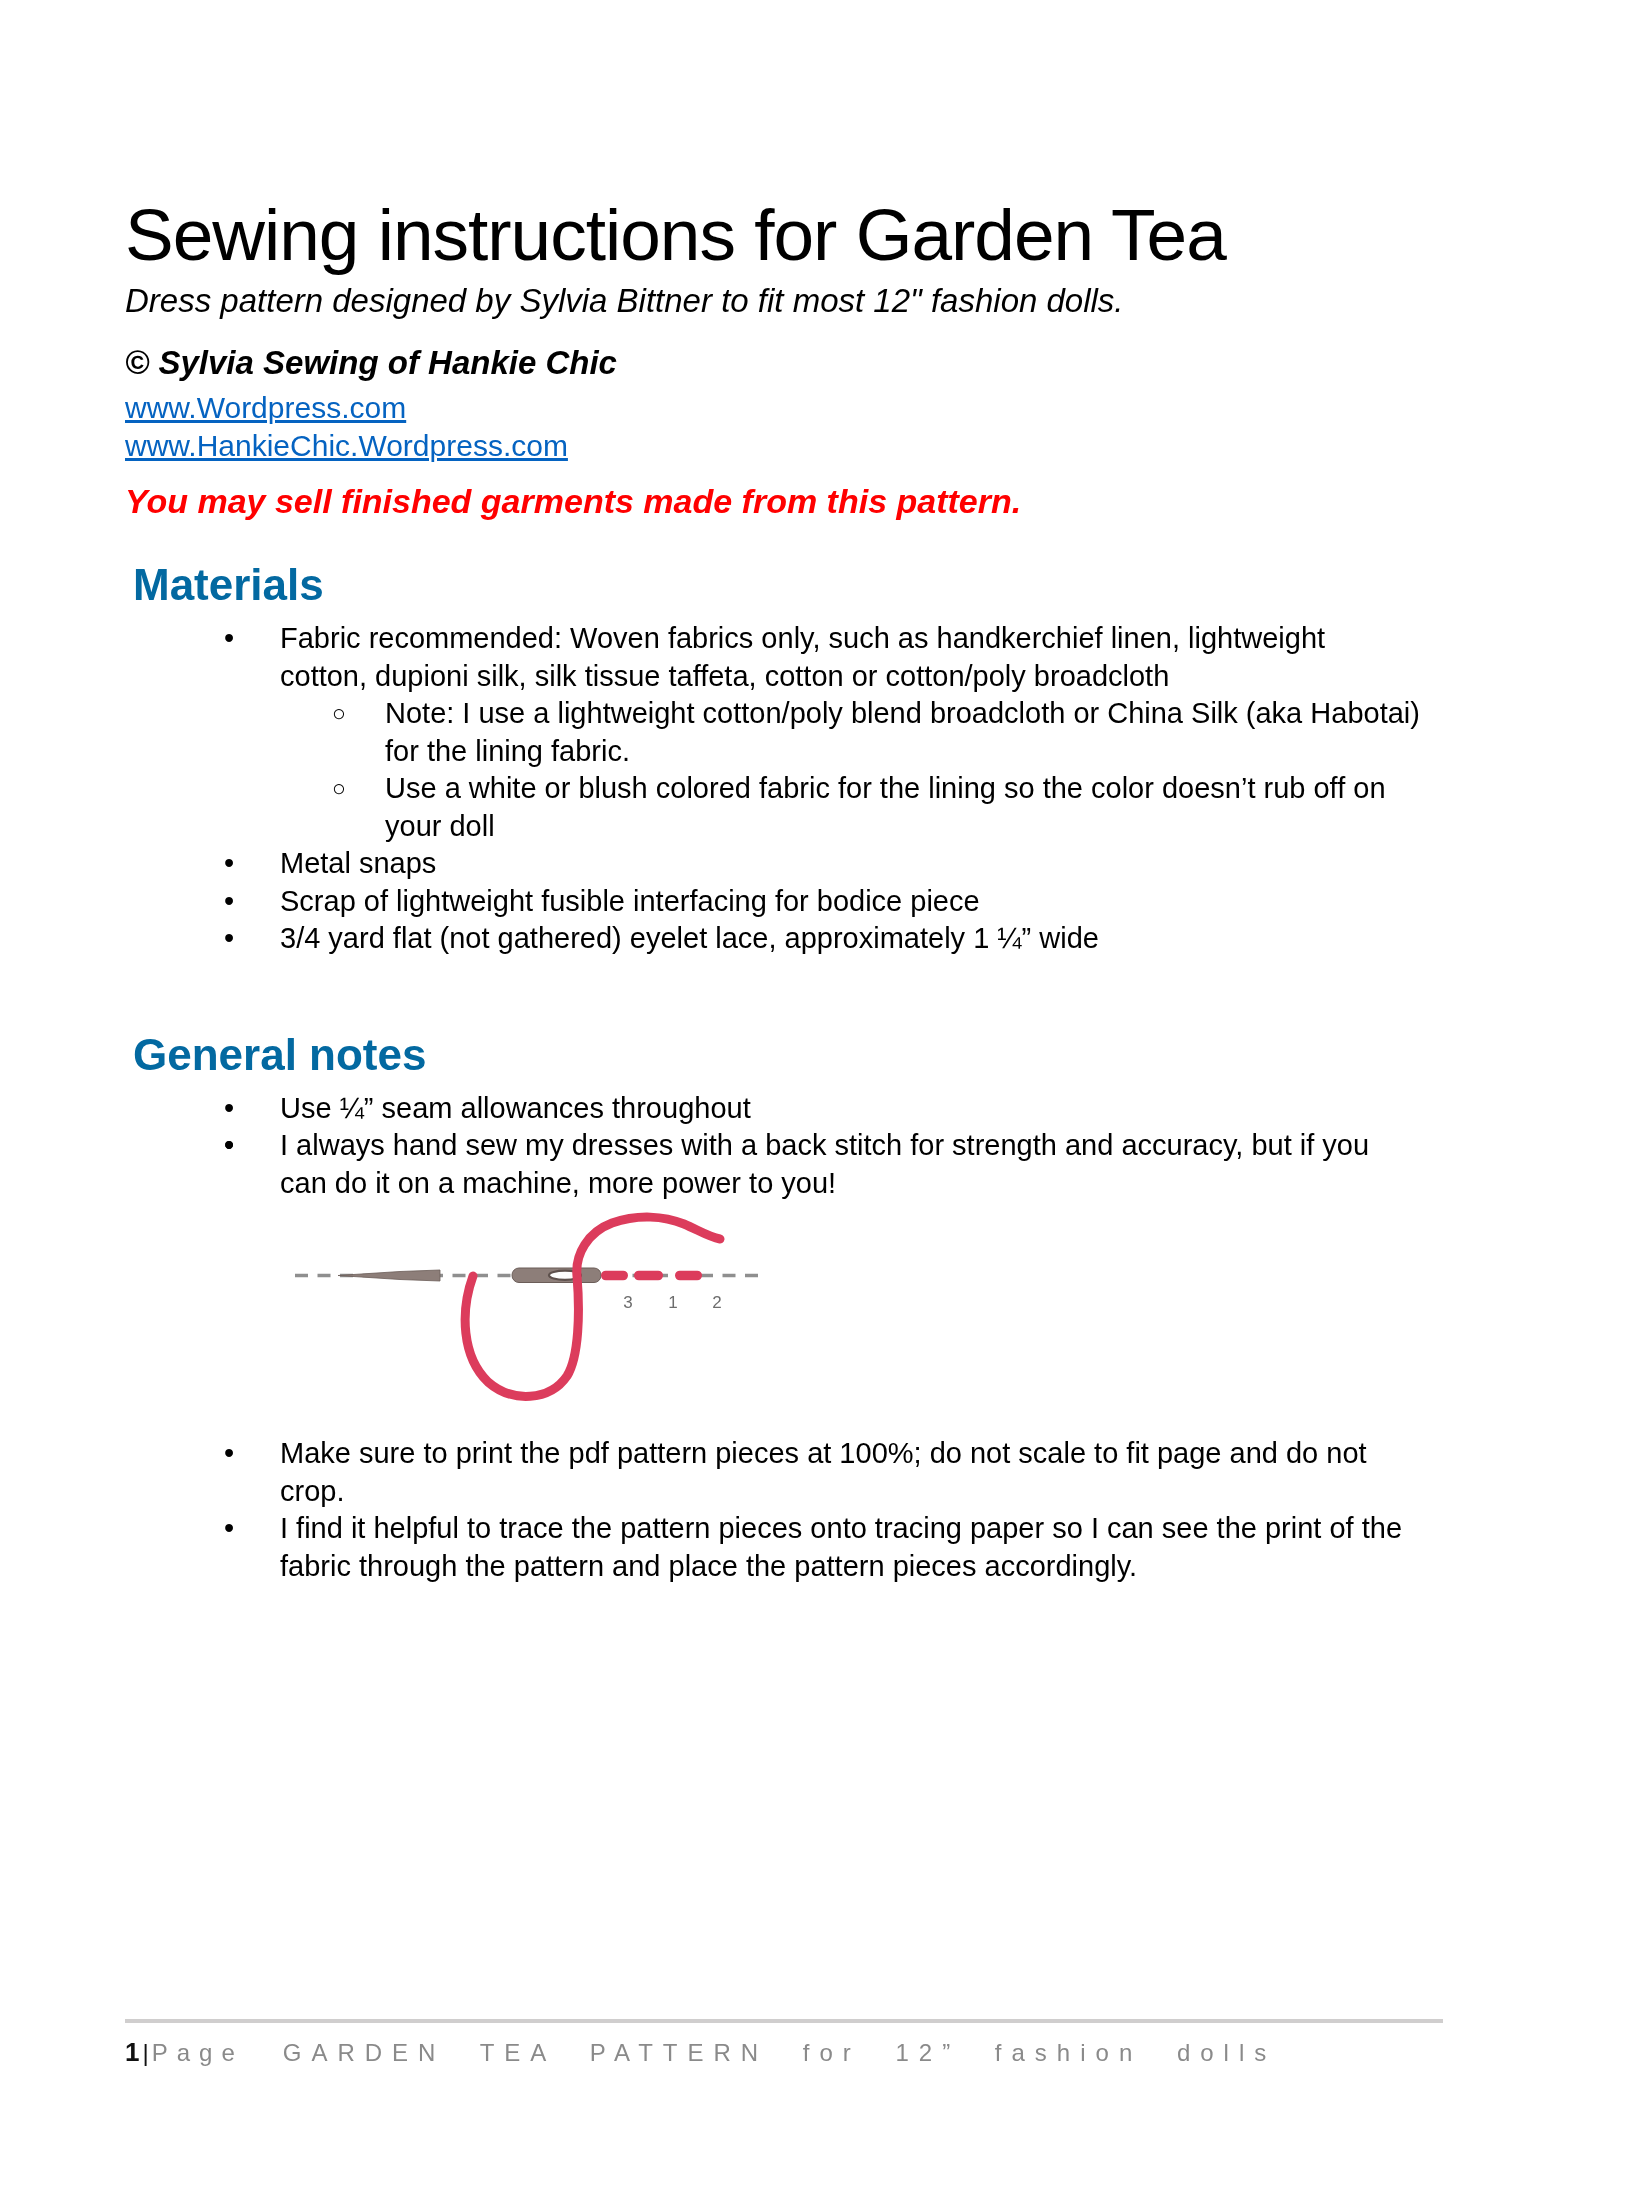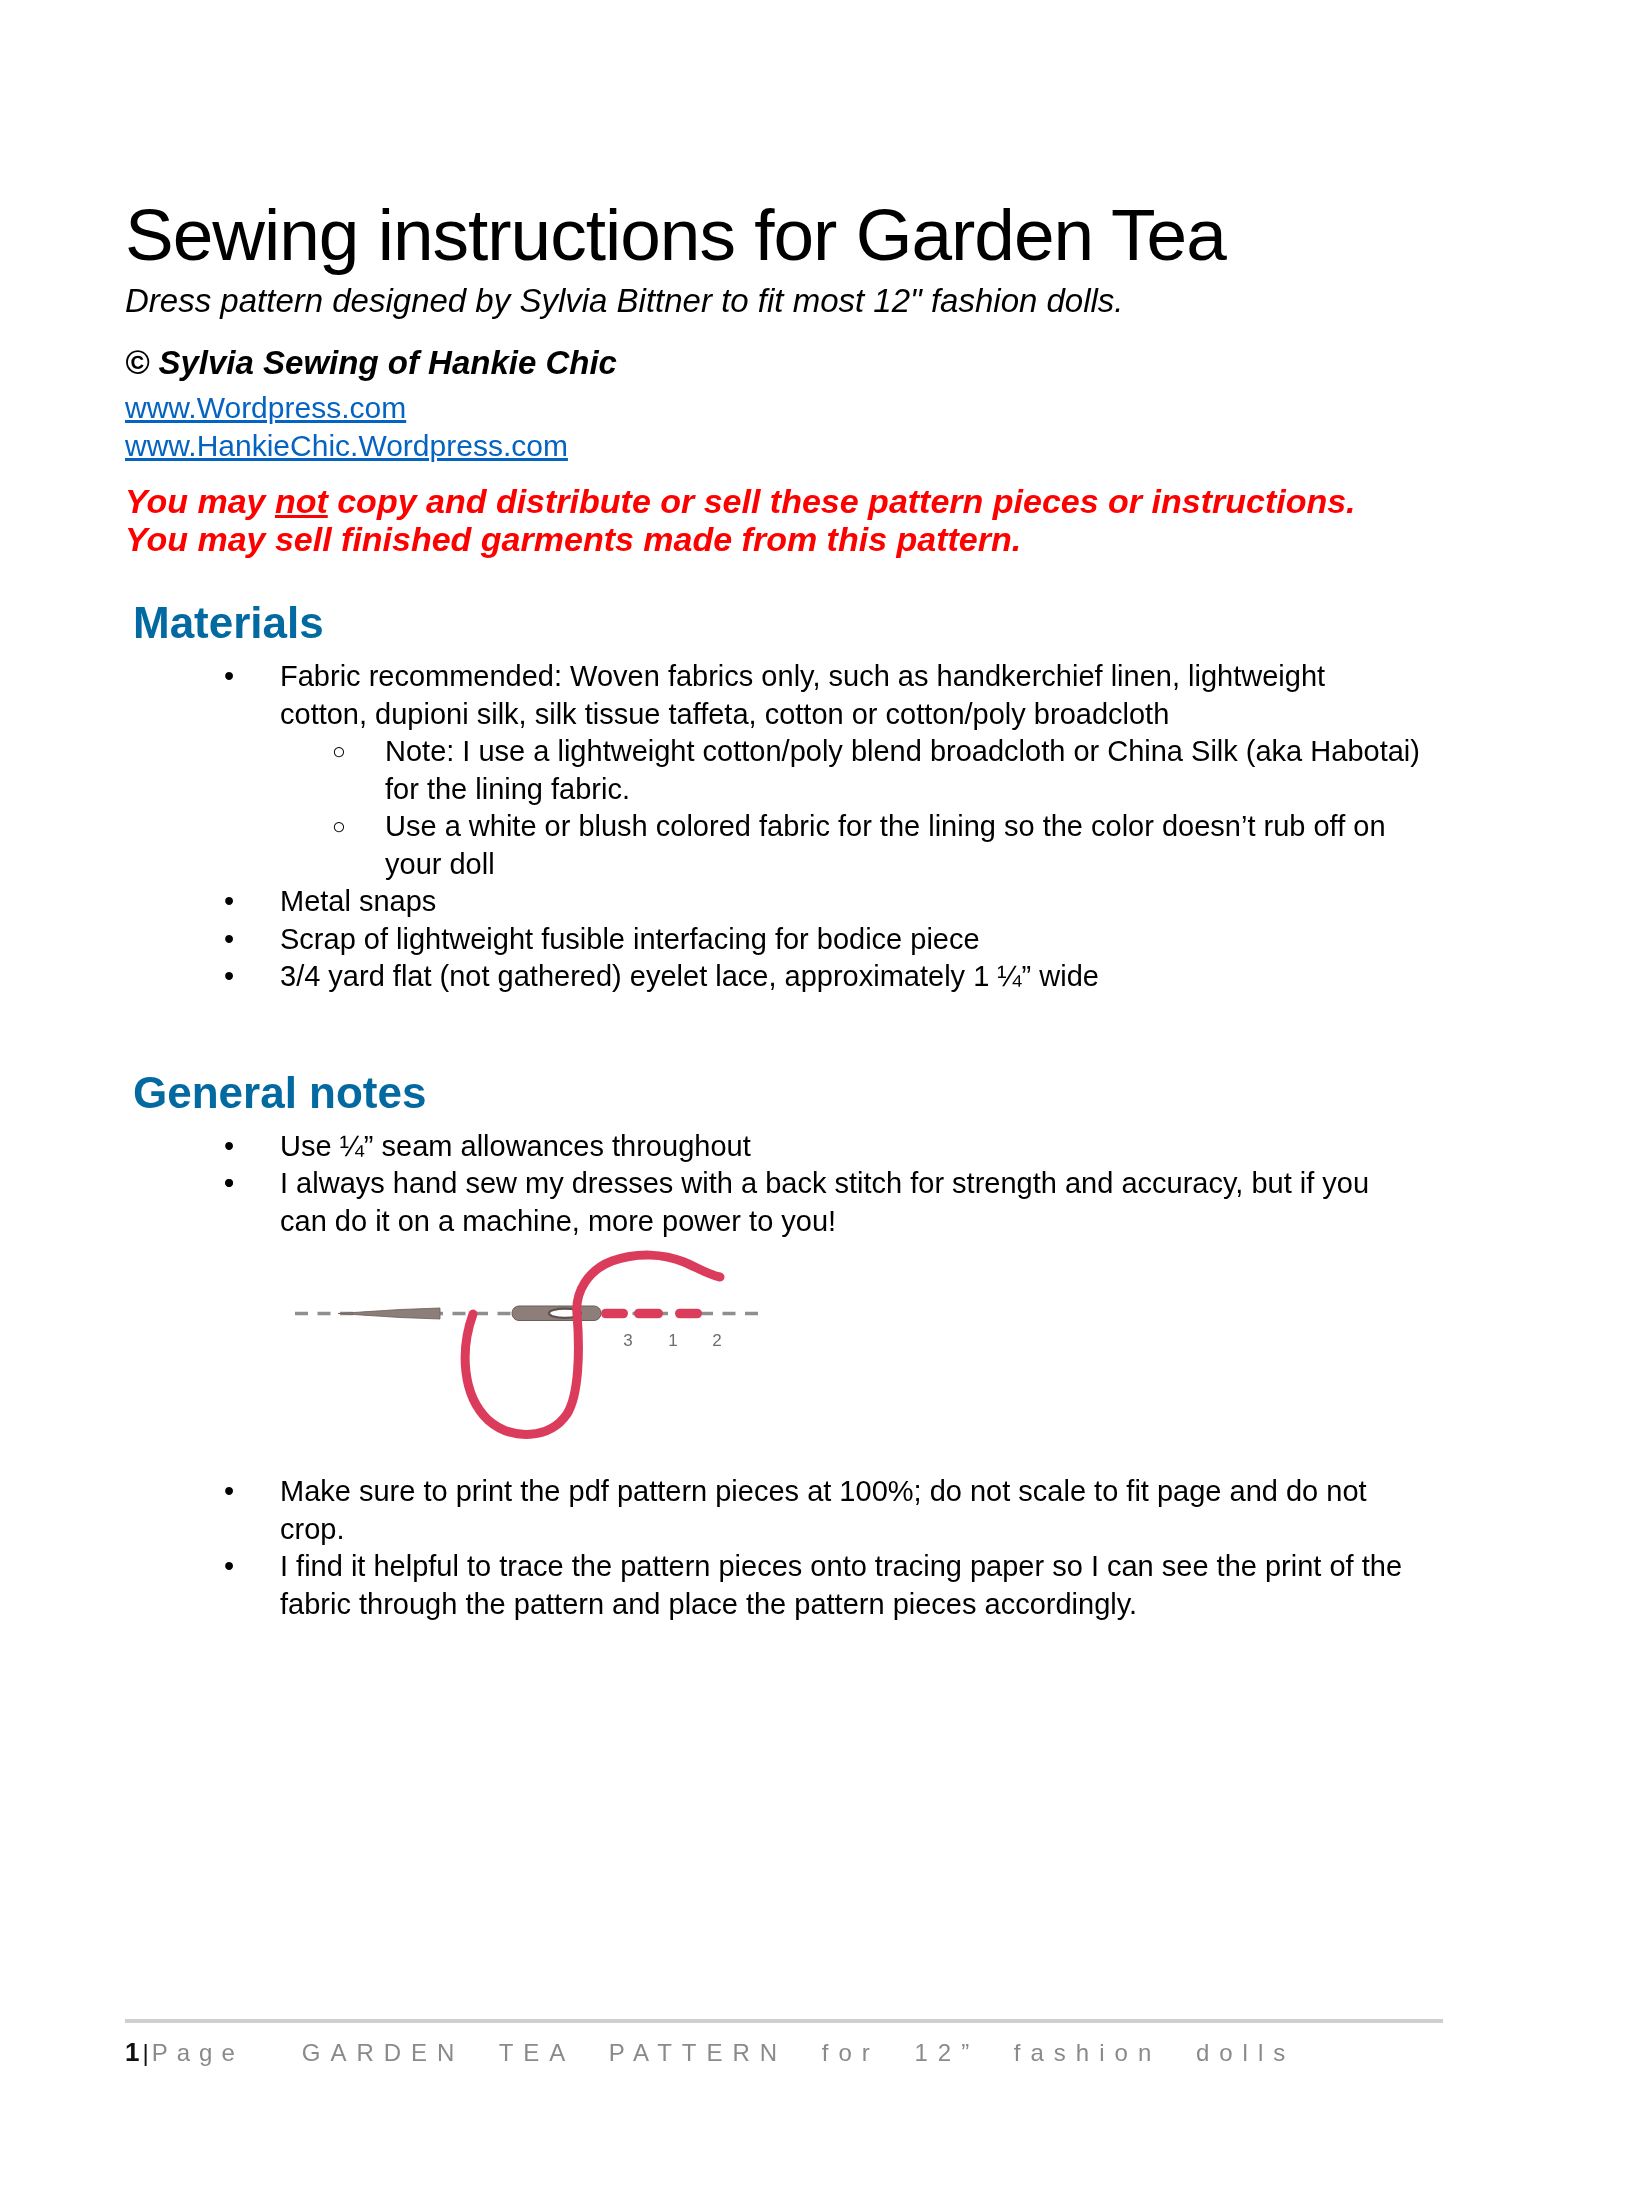--- a/index.html
+++ b/index.html
@@ -58,42 +58,41 @@
 
   .footer{position:absolute;left:125px;top:2019px;width:1330px;}
   .footer-rule{width:1318px;height:4px;background:#d0cece;}
   .footer-text{
     margin-top:14px;font-size:24px;color:#8a8a8a;line-height:30px;
     white-space:nowrap;
   }
   .footer-text .pnum{font-size:26px;font-weight:700;color:#111;letter-spacing:0;}
   .footer-text .psep{color:#111;margin:0 3px 0 3px;font-weight:400;}
   .footer-text .plabel{letter-spacing:9px;color:#8a8a8a;}
-  .footer-text .pcaps{margin-left:58px;letter-spacing:10px;word-spacing:18px;color:#8a8a8a;}
+  .footer-text .pcaps{margin-left:39px;letter-spacing:10px;word-spacing:18px;color:#8a8a8a;}
 </style>
 </head>
 <body>
 
 <div class="page">
   <div class="content">
 
     <h1 class="doc-title">Sewing instructions for Garden Tea</h1>
     <div class="doc-subtitle">Dress pattern designed by Sylvia Bittner to fit most 12" fashion dolls.</div>
 
     <div class="copyright">© Sylvia Sewing of Hankie Chic</div>
 
     <div class="link-line">
       <a>www.Wordpress.com</a>
     </div>
     <div class="link-line">
       <a>www.HankieChic.Wordpress.com</a>
     </div>
 
     <div class="warning">
-      <div><span>You may </span><span class="u">not</span><span> copy and distribute or sell these pattern pieces or instructions.</span></div>
       <div>You may sell finished garments made from this pattern.</div>
     </div>
 
     <h2 class="sec">Materials</h2>
 
     <div class="bullets">
       <div class="li">
         <span class="mark">•</span>
         <div class="btext">Fabric recommended: Woven fabrics only, such as handkerchief linen, lightweight
 cotton, dupioni silk, silk tissue taffeta, cotton or cotton/poly broadcloth</div>

